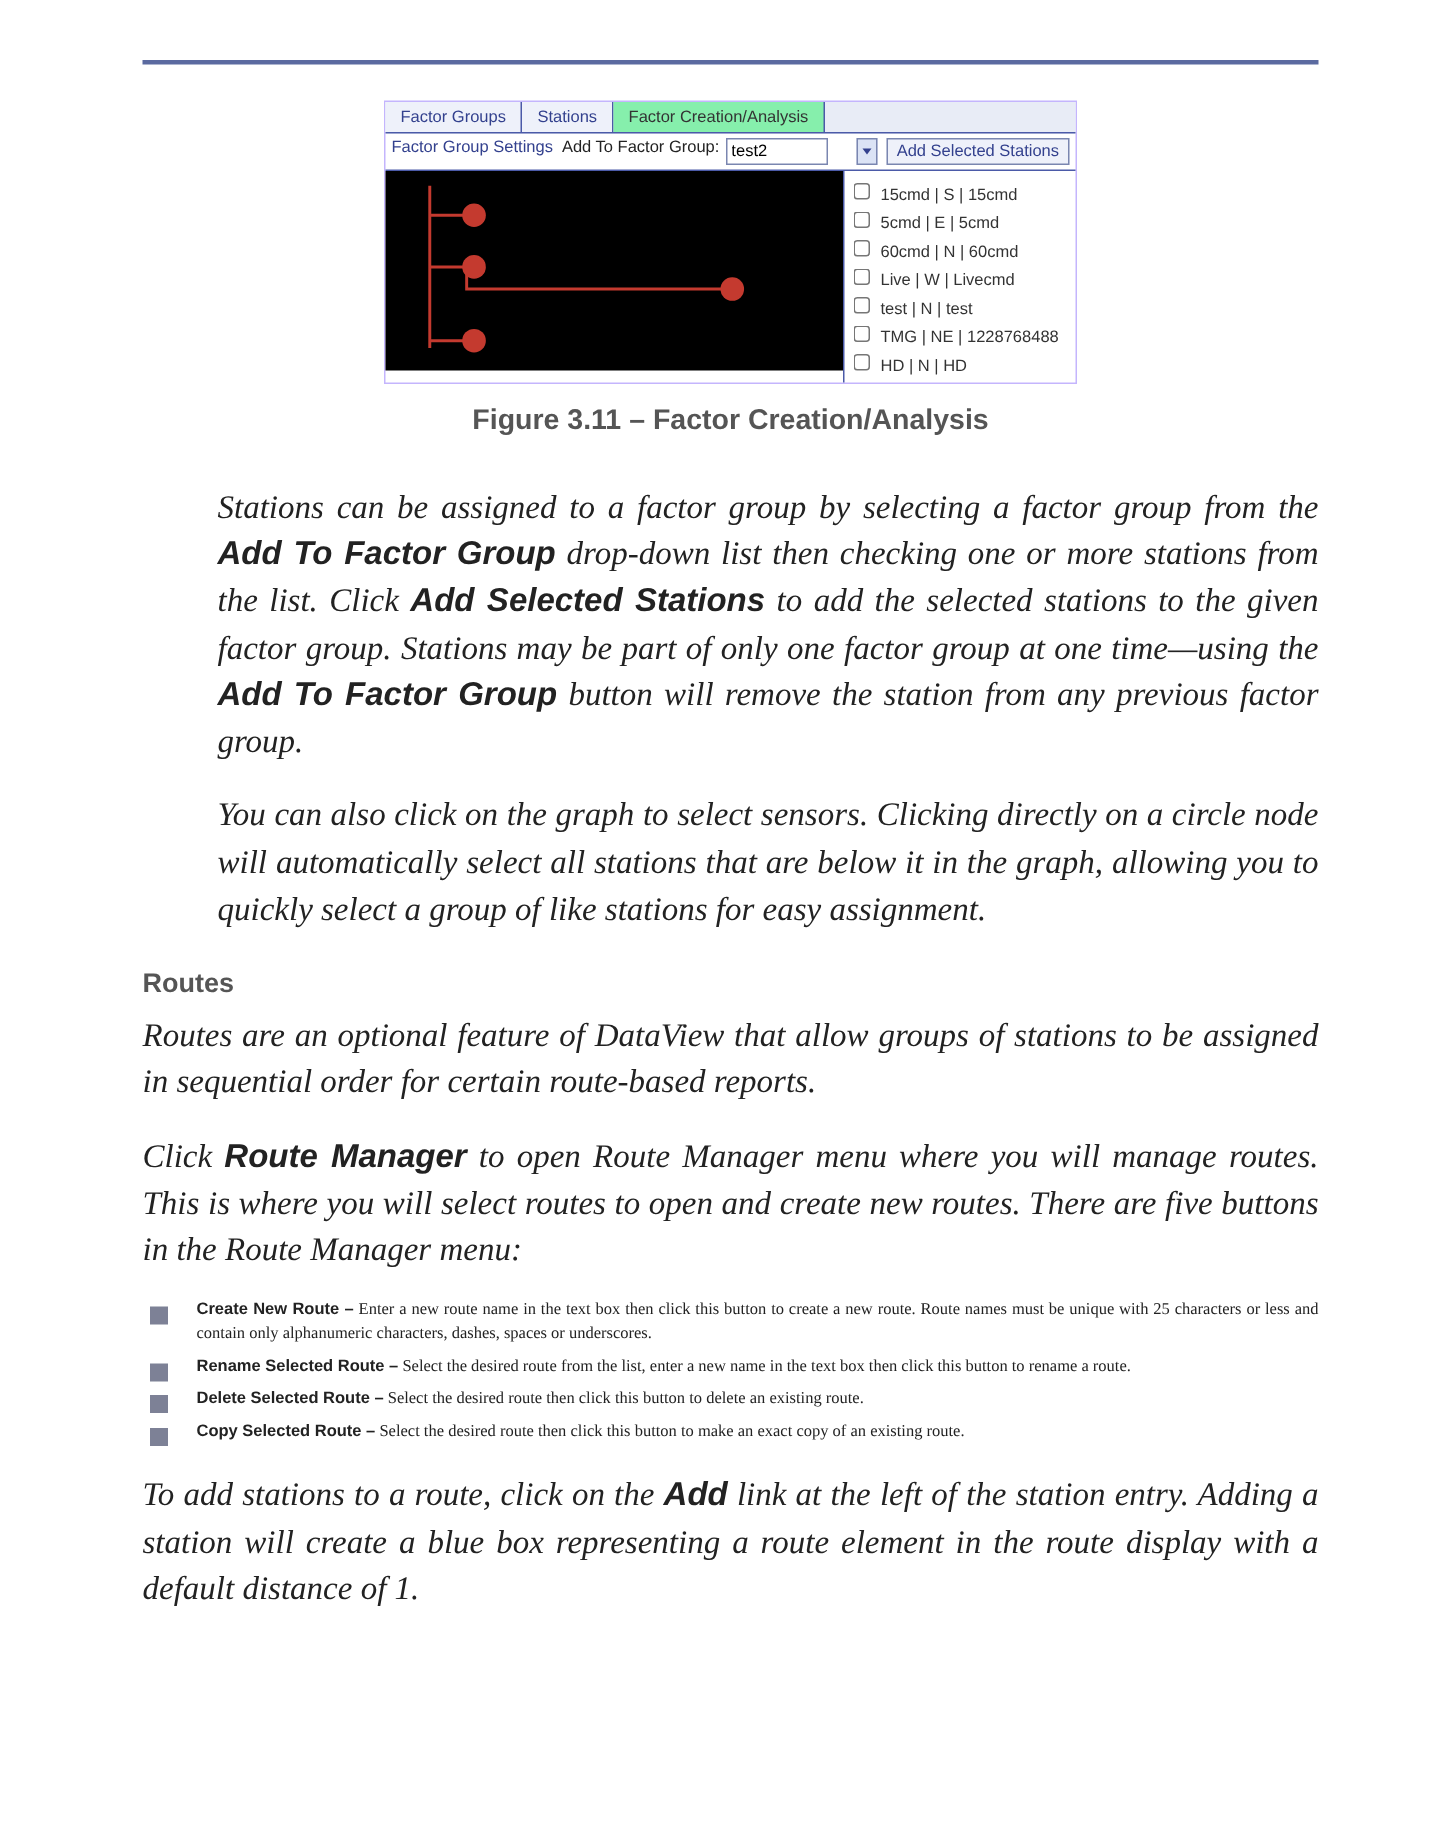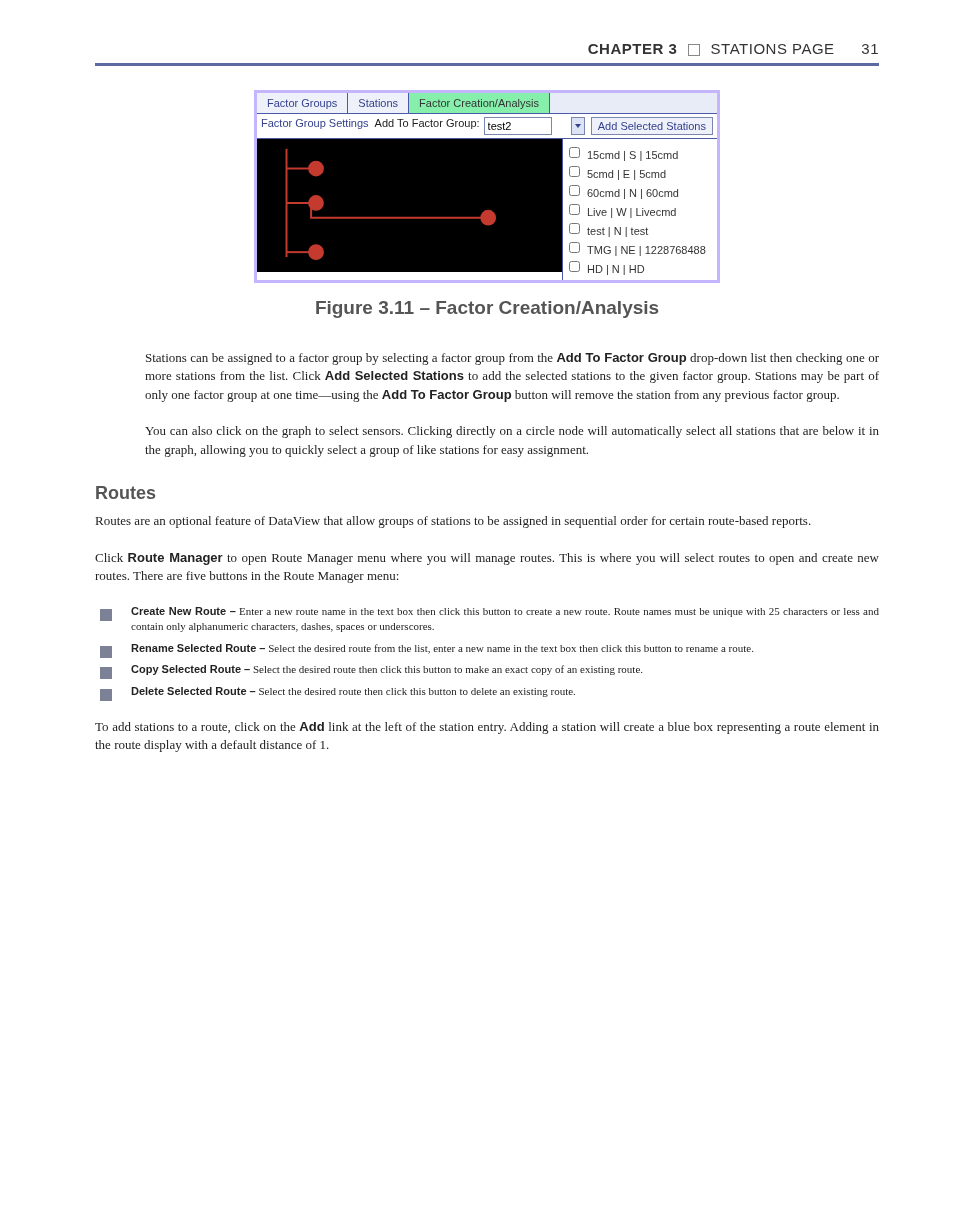--- a/index.html
+++ b/index.html
@@ -28,21 +28,21 @@
   .running-head .box { display:inline-block; width:10px; height:10px; border:1px solid #888; margin:0 6px; vertical-align: middle; }
   .running-head .sect { text-transform: uppercase; }
   .running-head .pnum { margin-left: 22px; color:#333; }
   .rule {
     border: none;
     border-top: 3px solid #5b6aa0;
     margin: 0 0 22px 0;
   }
 
   
-  .figure-wrap { width: 460px; margin: 24px auto 10px auto; border:3px solid #c4b5fd; background:#fff; font-family: Arial, sans-serif; font-size:11px; color:#333; }
+  .figure-wrap { width: 460px; margin: 24px auto 10px auto; border:1px solid #c4b5fd; background:#fff; font-family: Arial, sans-serif; font-size:11px; color:#333; }
   .tabs { display:flex; align-items:stretch; background:#e8ecf6; border-bottom:1px solid #4b5aa8; }
   .tab { padding:4px 10px; border-right:1px solid #4b5aa8; background:#eef1fa; color:#33418e; }
   .tab.active { background:#86efac; color:#333; font-weight:normal; }
   .toolbar { display:flex; gap:4px; padding:3px 4px; border-bottom:1px solid #4b5aa8; }
   .toolbar .lbl { color:#33418e; margin-right:2px; }
   .toolbar .lbl2 { color:#222; }
   .toolbar input { border:1px solid #7a86b0; font-size:11px; padding:1px 3px; width:60px; }
   .drop { width:12px; height:16px; border:1px solid #7a86b0; background:#dbe3f5; display:flex; align-items:center; justify-content:center; margin-left:auto; }
   .drop::after { content:""; border-left:3px solid transparent; border-right:3px solid transparent; border-top:4px solid #33418e; }
   .btn { border:1px solid #7a86b0; background:#eef1fa; color:#33418e; padding:2px 6px; font-size:11px; margin-left:2px; }
@@ -56,24 +56,25 @@
   .figcap {
     text-align:center;
     font-family: Arial, Helvetica, sans-serif;
     font-weight: 700;
     font-size: 19px;
     color:#555;
     margin: 14px 0 30px 0;
   }
 
   .body-p {
-    font-size: 13px;
+    font-size: 22px;
     line-height: 1.42;
     text-align: justify;
     margin: 0 0 18px 0;
+    font-style: italic;
   }
   .body-p.indent { margin-left: 50px; }
   .body-p b, li b { font-family: Arial, Helvetica, sans-serif; font-weight:700; }
 
   h2.sect {
     font-family: Arial, Helvetica, sans-serif;
     font-weight: 800;
     font-size: 18px;
     color:#555;
     margin: 24px 0 8px 0;
@@ -92,26 +93,20 @@
     position:absolute; left:5px; top:5px;
     width:12px; height:12px; background:#7d8196;
   }
   .strong-sans { font-family: Arial, Helvetica, sans-serif; font-weight:700; }
 </style>
 </head>
 <body>
 
 <div class="page">
 
-  <div class="running-head">
-    <span class="chap">CHAPTER 3</span>
-    <span class="box"></span>
-    <span class="sect">STATIONS PAGE</span>
-    <span class="pnum">31</span>
-  </div>
   <hr class="rule">
 
   <div class="figure-wrap">
     <div class="tabs">
       <div class="tab">Factor Groups</div>
       <div class="tab">Stations</div>
       <div class="tab active">Factor Creation/Analysis</div>
     </div>
     <div class="toolbar">
       <span class="lbl">Factor Group Settings</span>
@@ -179,21 +174,21 @@
 
   <p class="body-p">Routes are an optional feature of DataView that allow groups of stations to be assigned in sequential order for certain route-based reports.</p>
 
   <p class="body-p">
     <span>Click </span><b class="strong-sans">Route Manager</b><span> to open Route Manager menu where you will manage routes. This is where you will select routes to open and create new routes. There are five buttons in the Route Manager menu:</span>
   </p>
 
   <ul class="bullets">
     <li><span class="sq"></span><b class="strong-sans">Create New Route –</b><span> Enter a new route name in the text box then click this button to create a new route. Route names must be unique with 25 characters or less and contain only alphanumeric characters, dashes, spaces or underscores.</span></li>
     <li><span class="sq"></span><b class="strong-sans">Rename Selected Route –</b><span> Select the desired route from the list, enter a new name in the text box then click this button to rename a route.</span></li>
+    <li><span class="sq"></span><b class="strong-sans">Delete Selected Route –</b><span> Select the desired route then click this button to delete an existing route.</span></li>
     <li><span class="sq"></span><b class="strong-sans">Copy Selected Route –</b><span> Select the desired route then click this button to make an exact copy of an existing route.</span></li>
-    <li><span class="sq"></span><b class="strong-sans">Delete Selected Route –</b><span> Select the desired route then click this button to delete an existing route.</span></li>
   </ul>
 
   <p class="body-p">
     <span>To add stations to a route, click on the </span><b class="strong-sans">Add</b><span> link at the left of the station entry. Adding a station will create a blue box representing a route element in the route display with a default distance of 1.</span>
   </p>
 
 </div>
 
 </body></html>

